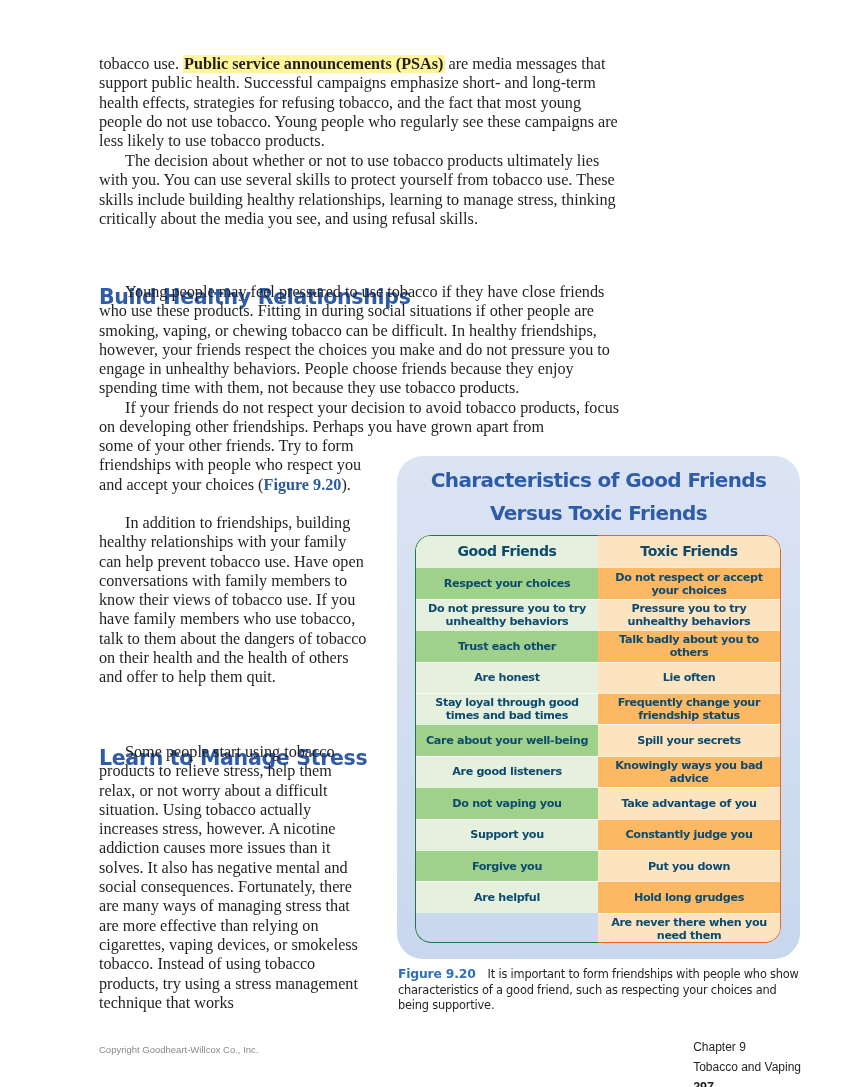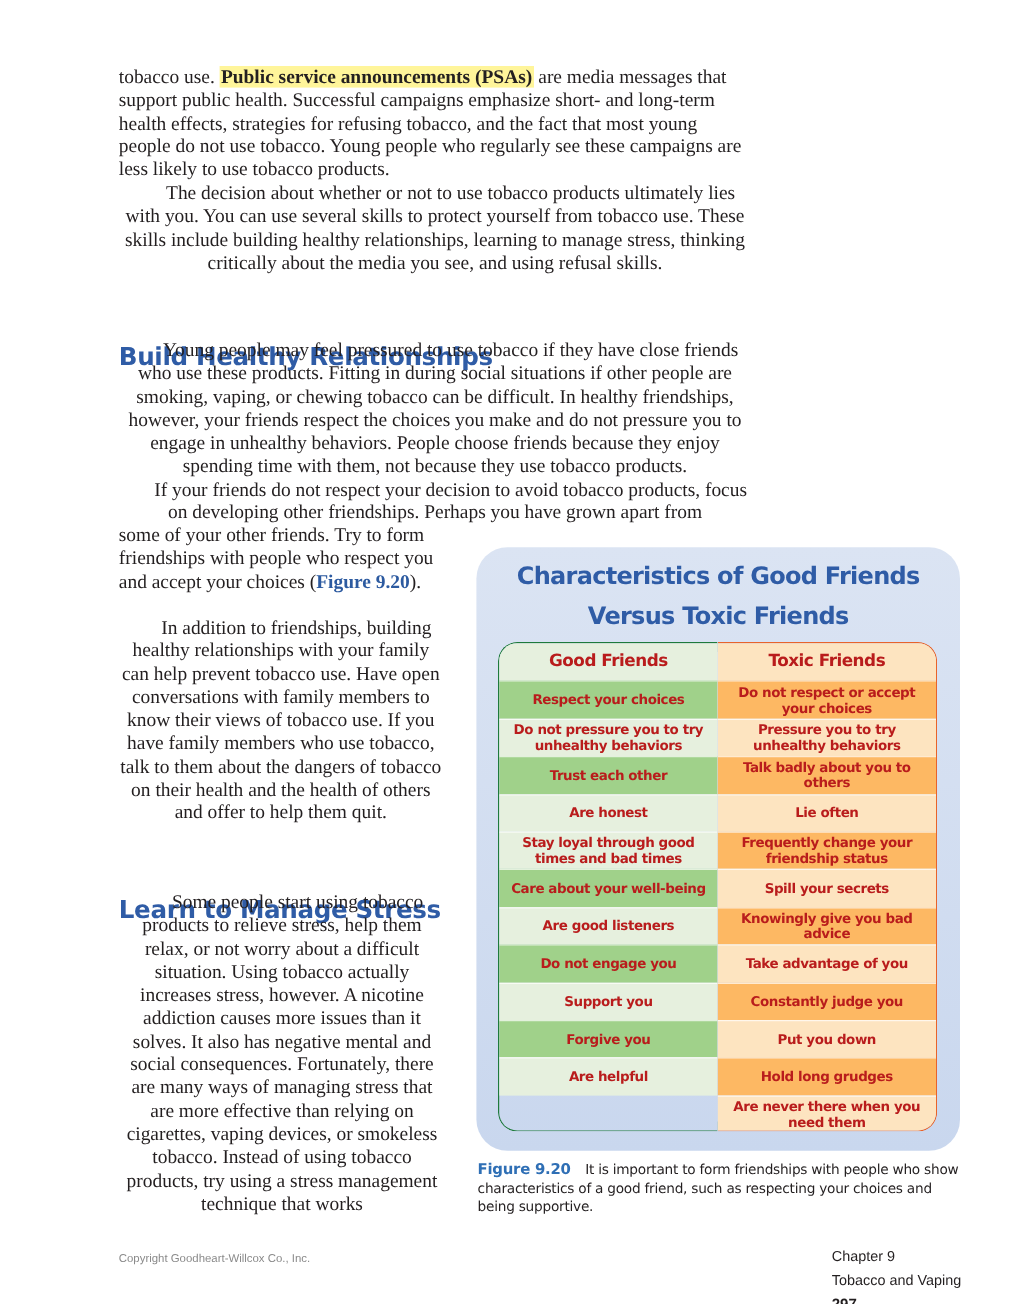--- a/index.html
+++ b/index.html
@@ -6,21 +6,21 @@
   html, body { width: 849px; height: 1087px; background: #ffffff; overflow: hidden; }
   body { position: relative; font-family: "DejaVu Serif", "Liberation Serif", serif; color: #231f20; }
 
   .body-text {
     position: absolute;
     font-family: "Liberation Serif", "DejaVu Serif", serif;
     font-size: 16.2px;
     line-height: 19.3px;
     color: #231f20;
   }
-  .para { text-indent: 26px; text-align: center; }
+  .para { text-indent: 26px; }
   .key-term {
     font-weight: bold;
     background: #fff59a;
     padding: 0 1px;
   }
   .fig-ref { font-weight: bold; color: #2c5aa0; }
 
   .heading {
     position: absolute;
     font-family: "DejaVu Sans", "Liberation Sans", sans-serif;
@@ -63,21 +63,21 @@
   .col-good { left: 0; border: 1.5px solid #1e7a3c; border-right: none; border-radius: 16px 0 0 16px; overflow: hidden; }
   .col-toxic { left: 183px; border: 1.5px solid #e8632a; border-left: none; border-radius: 0 16px 16px 0; overflow: hidden; }
   .cell {
     height: 31.4px;
     display: flex; align-items: center; justify-content: center;
     text-align: center;
     font-family: "DejaVu Sans", "Liberation Sans", sans-serif;
     font-size: 11.2px;
     line-height: 13px;
     font-weight: bold;
-    color: #b91c1c;
+    color: #0c4a6e;
     padding: 0 4px;
     letter-spacing: -0.35px;
   }
   .cell.header { font-size: 14px; letter-spacing: -0.4px; }
   .col-good .cell.light { background: #e6f0de; }
   .col-good .cell.dark { background: #a0d18a; text-align: center; }
   .col-toxic .cell.light { background: #fde4c0; }
   .col-toxic .cell.dark { background: #fdb863; }
   .cell + .cell { border-top: 1px solid rgba(255,255,255,0.7); }
 
@@ -132,34 +132,34 @@
   <div class="table-wrap">
     <div class="col col-good">
       <div class="cell header light">Good Friends</div>
       <div class="cell dark">Respect your choices</div>
       <div class="cell light">Do not pressure you to try unhealthy behaviors</div>
       <div class="cell dark">Trust each other</div>
       <div class="cell light">Are honest</div>
       <div class="cell light">Stay loyal through good times and bad times</div>
       <div class="cell dark">Care about your well-being</div>
       <div class="cell light">Are good listeners</div>
-      <div class="cell dark">Do not engage you</div>
+      <div class="cell dark">Do not vaping you</div>
       <div class="cell light">Support you</div>
       <div class="cell dark">Forgive you</div>
       <div class="cell light">Are helpful</div>
     </div>
     <div class="col col-toxic">
       <div class="cell header light">Toxic Friends</div>
       <div class="cell dark">Do not respect or accept your choices</div>
       <div class="cell light">Pressure you to try unhealthy behaviors</div>
       <div class="cell dark">Talk badly about you to others</div>
       <div class="cell light">Lie often</div>
       <div class="cell dark">Frequently change your friendship status</div>
       <div class="cell light">Spill your secrets</div>
-      <div class="cell dark">Knowingly give you bad advice</div>
+      <div class="cell dark">Knowingly ways you bad advice</div>
       <div class="cell light">Take advantage of you</div>
       <div class="cell dark">Constantly judge you</div>
       <div class="cell light">Put you down</div>
       <div class="cell dark">Hold long grudges</div>
       <div class="cell light">Are never there when you need them</div>
     </div>
   </div>
 </div>
 
 <div class="caption">

